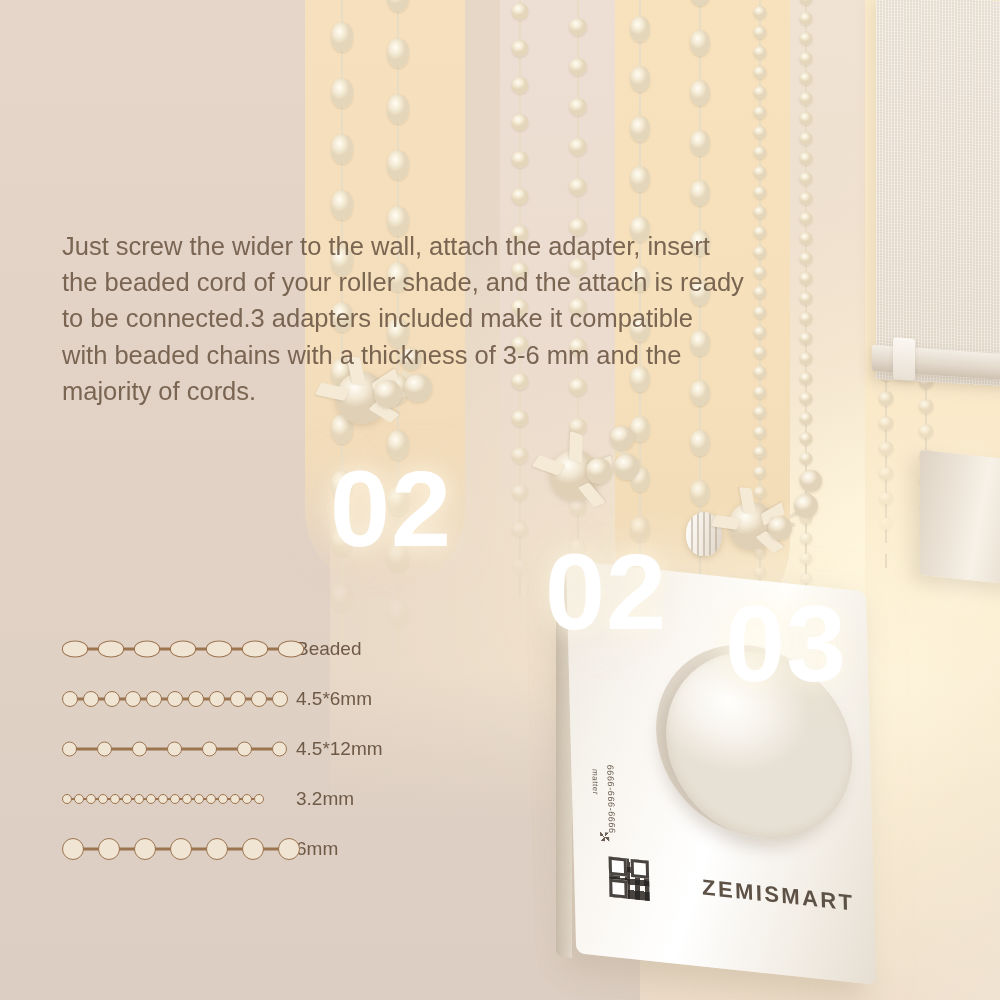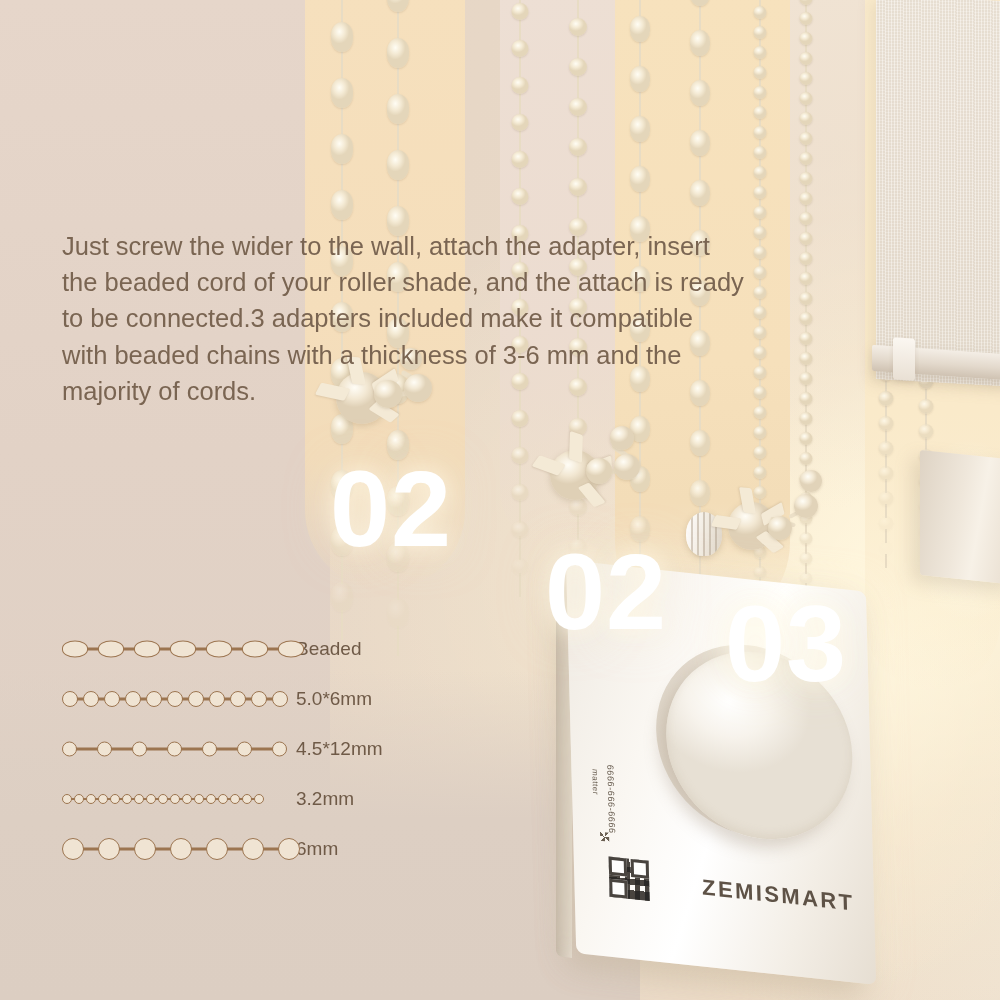--- a/index.html
+++ b/index.html
@@ -685,21 +685,21 @@
             <div class="lg-bd" style="left: 126px; width: 16px; height: 16px; border-radius: 50%;"></div>
             <div class="lg-lk" style="left: 141px; width: 7px; height: 3px;"></div>
             <div class="lg-bd" style="left: 147px; width: 16px; height: 16px; border-radius: 50%;"></div>
             <div class="lg-lk" style="left: 162px; width: 7px; height: 3px;"></div>
             <div class="lg-bd" style="left: 168px; width: 16px; height: 16px; border-radius: 50%;"></div>
             <div class="lg-lk" style="left: 183px; width: 7px; height: 3px;"></div>
             <div class="lg-bd" style="left: 189px; width: 16px; height: 16px; border-radius: 50%;"></div>
             <div class="lg-lk" style="left: 204px; width: 7px; height: 3px;"></div>
             <div class="lg-bd" style="left: 210px; width: 16px; height: 16px; border-radius: 50%;"></div>
           </div>
-          <div class="llabel">5.0*6mm</div>
+          <div class="llabel">4.5*6mm</div>
         </div>
         <div class="lrow">
           <div class="lglyph">
             <div class="lg-bd" style="left: 0px; width: 15px; height: 15px; border-radius: 50%;"></div>
             <div class="lg-lk" style="left: 14px; width: 22px; height: 3px;"></div>
             <div class="lg-bd" style="left: 35px; width: 15px; height: 15px; border-radius: 50%;"></div>
             <div class="lg-lk" style="left: 49px; width: 22px; height: 3px;"></div>
             <div class="lg-bd" style="left: 70px; width: 15px; height: 15px; border-radius: 50%;"></div>
             <div class="lg-lk" style="left: 84px; width: 22px; height: 3px;"></div>
             <div class="lg-bd" style="left: 105px; width: 15px; height: 15px; border-radius: 50%;"></div>

